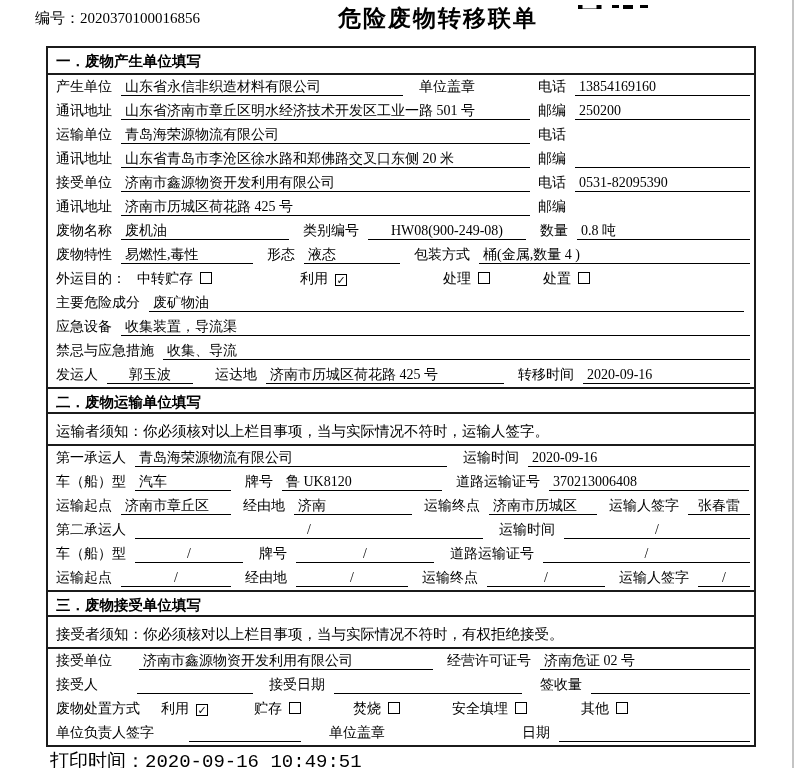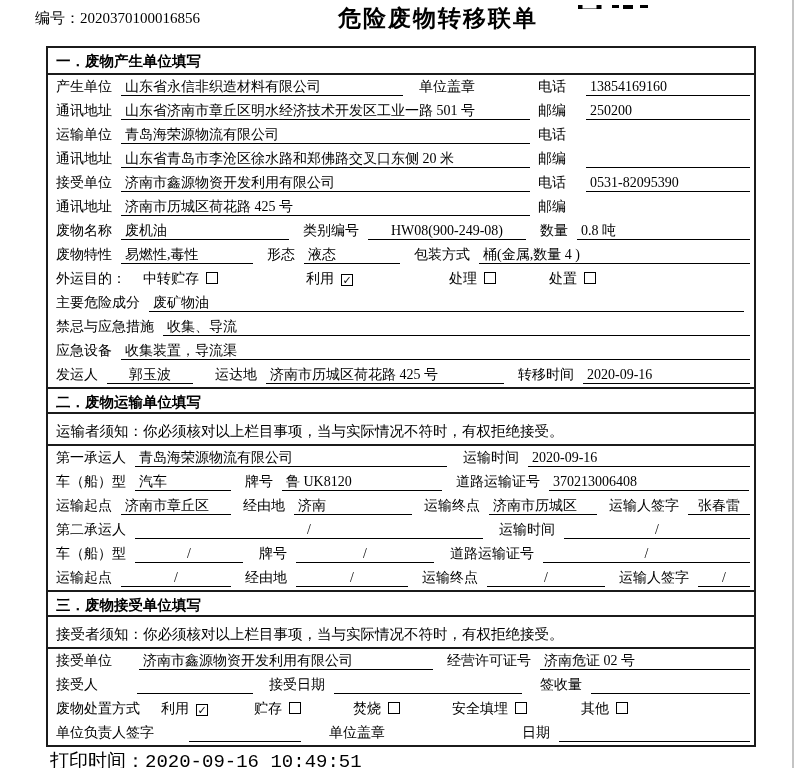--- a/index.html
+++ b/index.html
@@ -29,21 +29,21 @@
     border-bottom:2px solid #1b1b1b; }
 
   .frow { display:flex; align-items:flex-end; height:24px; padding:0 4px 3px 8px;
     font-size:14px; }
   .lbl { white-space:nowrap; margin-right:9px; flex:none; }
   .val { border-bottom:1px solid #000; white-space:nowrap; padding:0 4px; min-height:17px;
     line-height:17px; flex:none; overflow:hidden; }
   .grow { flex:1 1 auto; }
   .c { text-align:center; }
   .left { flex:1 1 auto; display:flex; align-items:flex-end; margin-right:8px; }
-  .rcol { flex:none; width:212px; display:flex; align-items:flex-end;gap:11px; }
+  .rcol { flex:none; width:212px; display:flex; align-items:flex-end; }
 
   .opt { white-space:nowrap; flex:none; }
   .cb { display:inline-block; width:12px; height:12px; border:1.5px solid #000;
     font-size:11px; line-height:10px; text-align:center; vertical-align:-1px;
     margin-left:7px; }
 
   .print-line { position:absolute; left:50px; top:748px; font-size:19px; white-space:nowrap;font-family:Liberation Mono, monospace; }
 </style>
 </head>
 <body>
@@ -149,52 +149,52 @@
     <span class="lbl">废物特性</span>
     <span class="val" style="width:132px">易燃性,毒性</span>
     <span class="lbl" style="margin-left:14px">形态</span>
     <span class="val" style="width:96px">液态</span>
     <span class="lbl" style="margin-left:14px">包装方式</span>
     <span class="val grow">桶(金属,数量 4 )</span>
   </div>
 
   <div class="frow">
     <span class="lbl">外运目的：</span>
-    <span class="opt" style="margin-left:8px"><span>中转贮存</span><span class="cb"></span></span>
+    <span class="opt" style="margin-left:2px"><span>中转贮存</span><span class="cb"></span></span>
     <span class="opt" style="margin-left:88px"><span>利用</span><span class="cb">✓</span></span>
     <span class="opt" style="margin-left:96px"><span>处理</span><span class="cb"></span></span>
     <span class="opt" style="margin-left:53px"><span>处置</span><span class="cb"></span></span>
   </div>
 
   <div class="frow">
     <span class="lbl">主要危险成分</span>
     <span class="val grow" style="margin-right:6px">废矿物油</span>
   </div>
 
   <div class="frow">
+    <span class="lbl">应急设备</span>
+    <span class="val grow">收集装置，导流渠</span>
+  </div>
+
+  <div class="frow">
     <span class="lbl">禁忌与应急措施</span>
     <span class="val grow">收集、导流</span>
-  </div>
-
-  <div class="frow">
-    <span class="lbl">应急设备</span>
-    <span class="val grow">收集装置，导流渠</span>
   </div>
 
   <div class="frow">
     <span class="lbl">发运人</span>
     <span class="val c" style="width:86px">郭玉波</span>
     <span class="lbl" style="margin-left:22px">运达地</span>
     <span class="val" style="width:238px">济南市历城区荷花路 425 号</span>
     <span class="lbl" style="margin-left:14px">转移时间</span>
     <span class="val grow">2020-09-16</span>
   </div>
 
   <div class="sec-heading mid">二．废物运输单位填写</div>
-  <div class="notice-row">运输者须知：你必须核对以上栏目事项，当与实际情况不符时，有权拒绝接受。</div>
+  <div class="notice-row">运输者须知：你必须核对以上栏目事项，当与实际情况不符时，运输人签字。</div>
 
   <div class="frow">
     <span class="lbl">第一承运人</span>
     <span class="val" style="width:312px">青岛海荣源物流有限公司</span>
     <span class="lbl" style="margin-left:16px">运输时间</span>
     <span class="val grow">2020-09-16</span>
   </div>
 
   <div class="frow">
     <span class="lbl">车（船）型</span>

